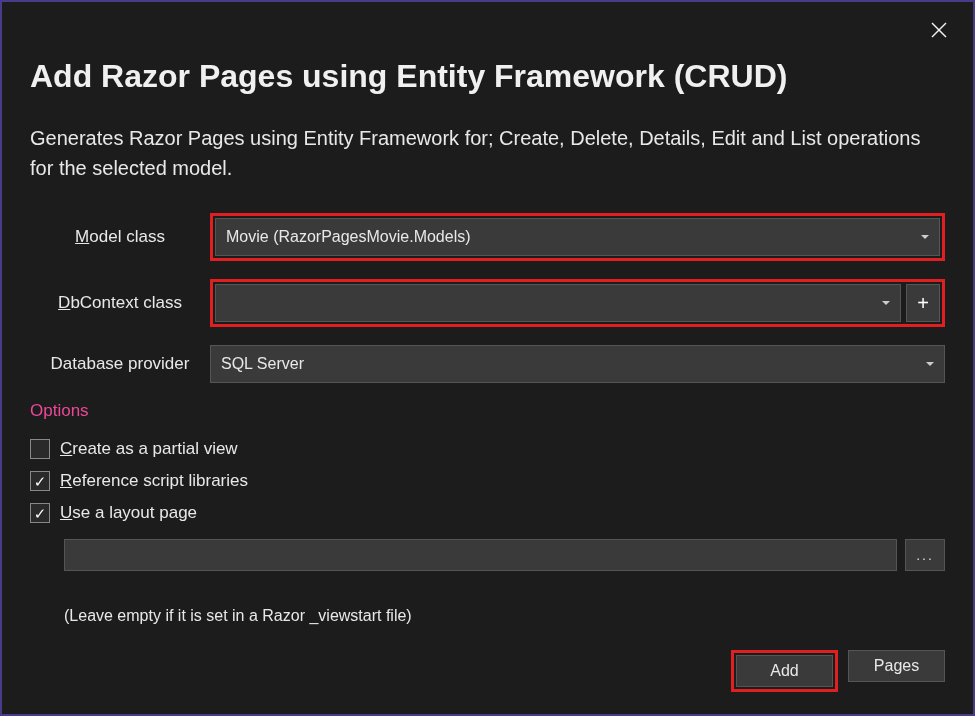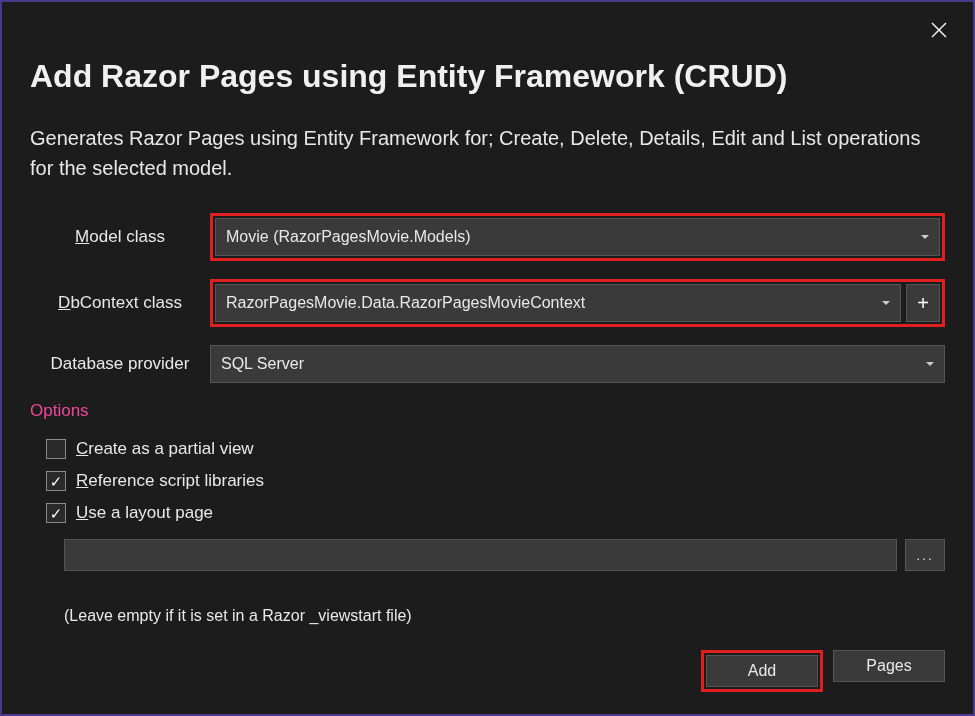--- a/index.html
+++ b/index.html
@@ -117,21 +117,21 @@
       font-weight: 400;
       color: #ec4899;
       margin-top: 8px;
       margin-bottom: 18px;
     }
     .checkbox-row {
       display: flex;
       align-items: center;
       gap: 10px;
       margin-bottom: 12px;
-      margin-left: 16px;
+      margin-left: 0;
     }
     .checkbox {
       width: 20px;
       height: 20px;
       border: 1px solid #888;
       background: #2a2a2a;
       display: flex;
       align-items: center;
       justify-content: center;
       cursor: pointer;
@@ -185,21 +185,21 @@
       color: #e8e8e8;
     }
     .button-row {
       position: absolute;
       bottom: 22px;
       right: 28px;
       display: flex;
       gap: 10px;
     }
     .btn {
-      width: 112px;
+      width: 97px;
       height: 32px;
       background: #3a3a3a;
       border: 1px solid #555;
       color: #e8e8e8;
       font-size: 16px;
       font-weight: 300;
       display: flex;
       align-items: center;
       justify-content: center;
       cursor: pointer;
@@ -237,21 +237,20 @@
     </div>
   </div>
 
   <div class="form-row">
     <div class="form-label">
       <span class="underline">D</span><span>bContext class</span>
     </div>
     <div class="form-control-wrap">
       <div class="highlight-box">
         <div class="dropdown">
-          <span>RazorPagesMovie.Data.RazorPagesMovieContext</span>
           <div class="dropdown-caret"></div>
         </div>
         <div class="plus-btn">+</div>
       </div>
     </div>
   </div>
 
   <div class="form-row">
     <div class="form-label">Database provider</div>
     <div class="form-control-wrap">

